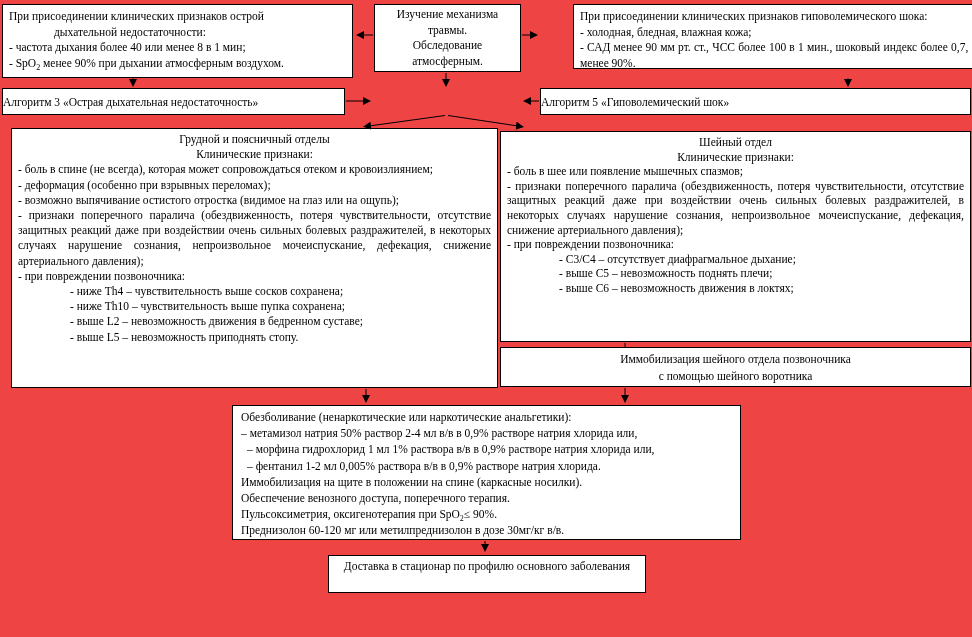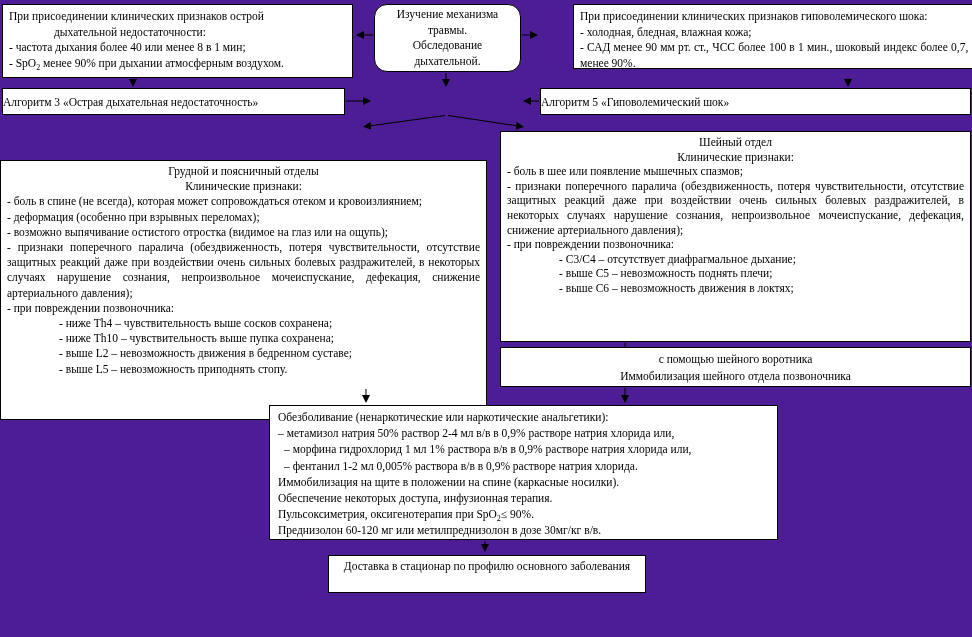--- a/index.html
+++ b/index.html
@@ -1,63 +1,63 @@
 <!DOCTYPE html>
 <html lang="ru"><head>
 <meta charset="utf-8">
 <style>
   html,body { margin:0; padding:0; background:#ffffff; }
   .canvas {
-    position:relative; width:972px; height:637px; background:#4c1d95;
+    position:relative; width:972px; height:637px; background:#ef4444;
     font-family:"Liberation Serif","DejaVu Serif",serif;
     font-size:11.5px; color:#000; overflow:hidden;
   }
   .box {
     position:absolute; box-sizing:border-box;
     border:1px solid #000; background:#fff; overflow:hidden;
   }
   .box p { margin:0; }
   .center { text-align:center; }
   .just { text-align:justify; }
   .flexc { display:flex; align-items:center; }
   .ind45 { padding-left:45px; }
   .ind6  { padding-left:6px; }
   .sub-item { padding-left:52px; }
   sub { font-size:8px; line-height:0; }
 
   #top-left   { left:2px;   top:4px;   width:351px; height:74px; padding:4px 6px 0 6px; line-height:15.5px; }
-  #top-center { left:374px; top:4px;   width:147px; height:68px; padding:2px 4px 0 4px; line-height:15.5px;border-radius:13px; }
+  #top-center { left:374px; top:4px;   width:147px; height:68px; padding:2px 4px 0 4px; line-height:15.5px; }
   #top-right  { left:541px; top:4px;   width:430px; height:65px; padding:4px 6px 0 6px; line-height:15.5px;margin-left:32px; }
   #alg3       { left:2px;   top:88px;  width:343px; height:27px; }
   #fractures  { left:373px; top:88px;  width:148px; height:26px; }
   #alg5       { left:540px; top:88px;  width:431px; height:27px; }
-  #bigleft    { left:0;   top:128px; width:487px; height:260px; padding:3px 6px 0 6px; line-height:15.2px;margin-top:32px; }
+  #bigleft    { left:11px;   top:128px; width:487px; height:260px; padding:3px 6px 0 6px; line-height:15.2px; }
   #bigright   { left:500px; top:131px; width:471px; height:211px; padding:3px 6px 0 6px; line-height:14.6px; }
   #immob      { left:500px; top:347px; width:471px; height:40px; padding:3px 0 0 0; line-height:16.5px; }
-  #treat      { left:232px; top:405px; width:509px; height:135px; padding:3px 8px 0 8px; line-height:16.2px;margin-left:37px; }
+  #treat      { left:232px; top:405px; width:509px; height:135px; padding:3px 8px 0 8px; line-height:16.2px; }
   #transport  { left:328px; top:555px; width:318px; height:38px; padding:2px 12px 0 12px; line-height:16.5px; }
 
   svg.arrows { position:absolute; left:0; top:0; width:972px; height:637px; pointer-events:none; }
   svg.arrows line { stroke:#000; stroke-width:1; }
 </style>
 </head>
 <body>
 
 <div class="canvas">
 
   <div class="box" id="top-left">
     <p>При присоединении клинических признаков острой</p>
     <p class="ind45">дыхательной недостаточности:</p>
     <p>- частота дыхания более 40 или менее 8 в 1 мин;</p>
     <p><span>- SpO</span><sub>2</sub><span> менее 90% при дыхании атмосферным воздухом.</span></p>
   </div>
 
   <div class="box center" id="top-center">
     <p>Изучение механизма травмы.</p>
-    <p>Обследование дыхательной.</p>
+    <p>Обследование атмосферным.</p>
   </div>
 
   <div class="box" id="top-right">
     <p>При присоединении клинических признаков гиповолемического шока:</p>
     <p>- холодная, бледная, влажная кожа;</p>
     <p class="just"><span>- САД менее 90 мм рт. ст., ЧСС более 100 в 1 мин., шоковый индекс более 0,7, SpO</span><sub>2</sub><span> менее 90%.</span></p>
   </div>
 
   <div class="box flexc" id="alg3">
     <p>Алгоритм 3 «Острая дыхательная недостаточность»</p>
@@ -85,31 +85,31 @@
     <p class="center">Клинические признаки:</p>
     <p>- боль в шее или появление мышечных спазмов;</p>
     <p class="just">- признаки поперечного паралича (обездвиженность, потеря чувствительности, отсутствие защитных реакций даже при воздействии очень сильных болевых раздражителей, в некоторых случаях нарушение сознания, непроизвольное мочеиспускание, дефекация, снижение артериального давления);</p>
     <p>- при повреждении позвоночника:</p>
     <p class="sub-item">- С3/С4 – отсутствует диафрагмальное дыхание;</p>
     <p class="sub-item">- выше С5 – невозможность поднять плечи;</p>
     <p class="sub-item">- выше С6 – невозможность движения в локтях;</p>
   </div>
 
   <div class="box center" id="immob">
+    <p>Иммобилизация шейного отдела позвоночника</p>
     <p>с помощью шейного воротника</p>
-    <p>Иммобилизация шейного отдела позвоночника</p>
   </div>
 
   <div class="box" id="treat">
     <p>Обезболивание (ненаркотические или наркотические анальгетики):</p>
     <p>– метамизол натрия 50% раствор 2-4 мл в/в в 0,9% растворе натрия хлорида или,</p>
     <p class="ind6">– морфина гидрохлорид 1 мл 1% раствора в/в в 0,9% растворе натрия хлорида или,</p>
     <p class="ind6">– фентанил 1-2 мл 0,005% раствора в/в в 0,9% растворе натрия хлорида.</p>
     <p>Иммобилизация на щите в положении на спине (каркасные носилки).</p>
-    <p>Обеспечение некоторых доступа, инфузионная терапия.</p>
+    <p>Обеспечение венозного доступа, поперечного терапия.</p>
     <p><span>Пульсоксиметрия, оксигенотерапия при SpO</span><sub>2</sub><span>≤ 90%.</span></p>
     <p>Преднизолон 60-120 мг или метилпреднизолон в дозе 30мг/кг в/в.</p>
   </div>
 
   <div class="box center" id="transport">
     <p>Доставка в стационар по профилю основного заболевания</p>
   </div>
 
   <svg class="arrows" viewBox="0 0 972 637">
     <defs>

